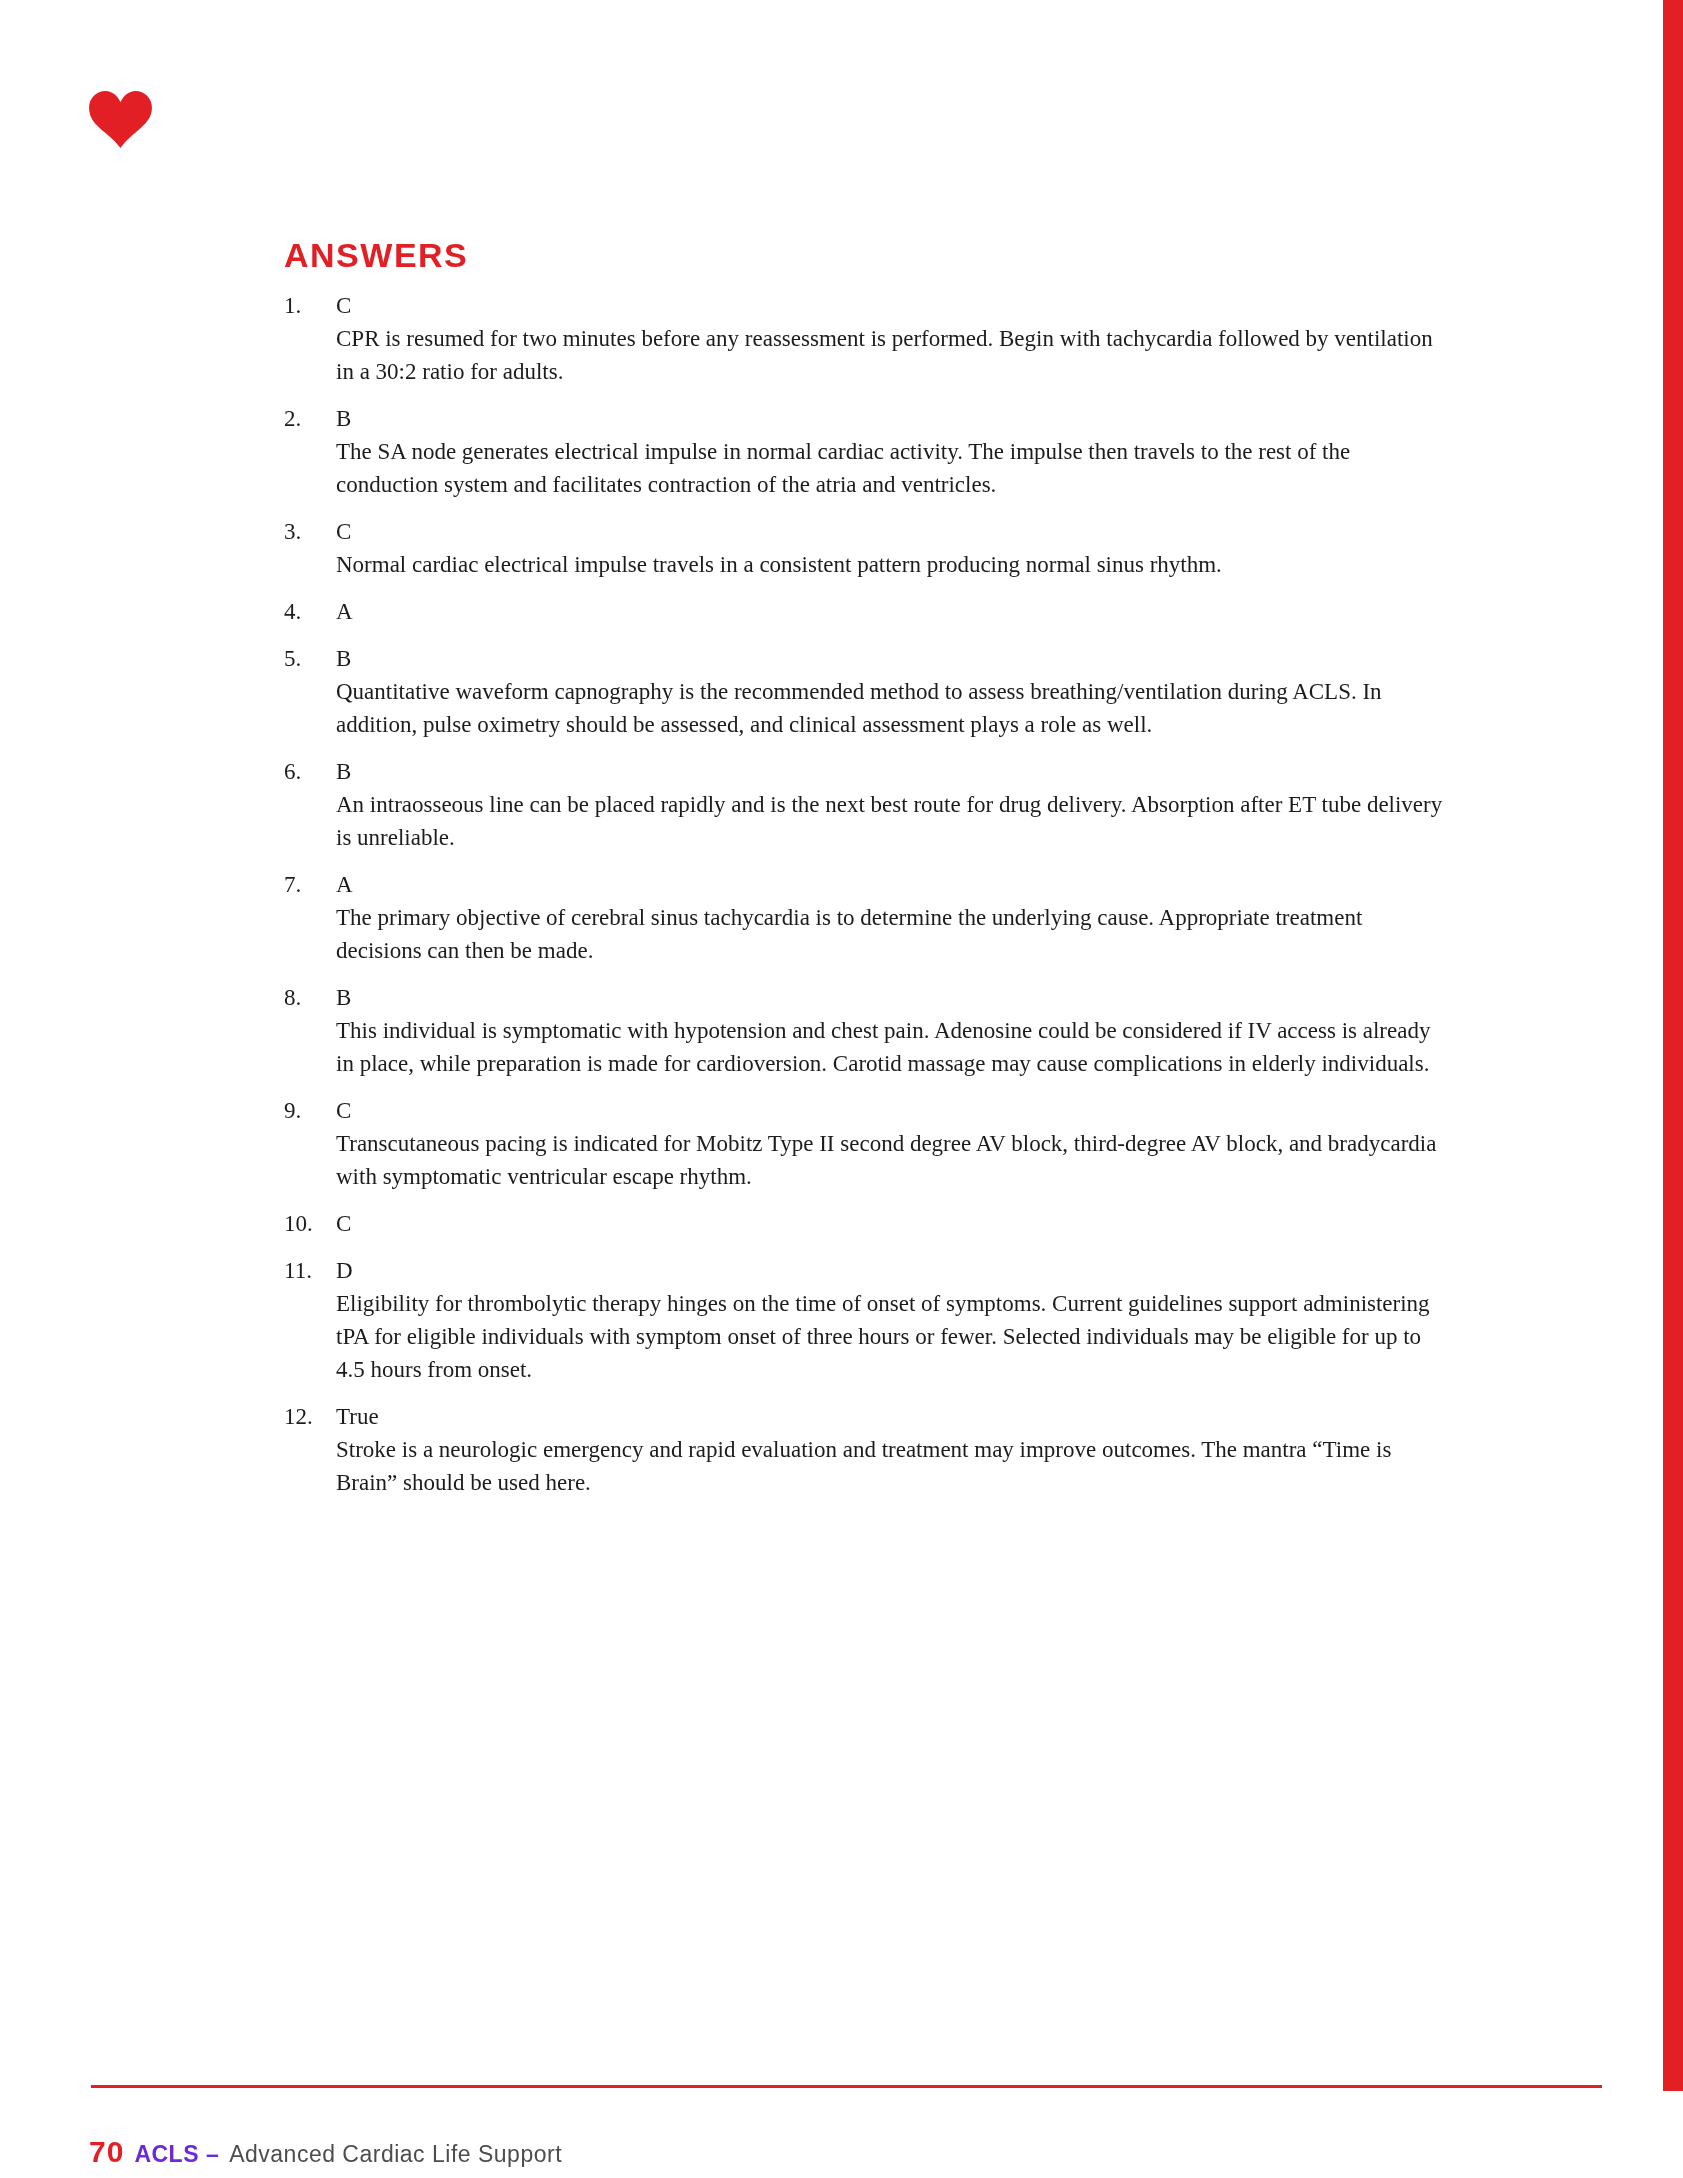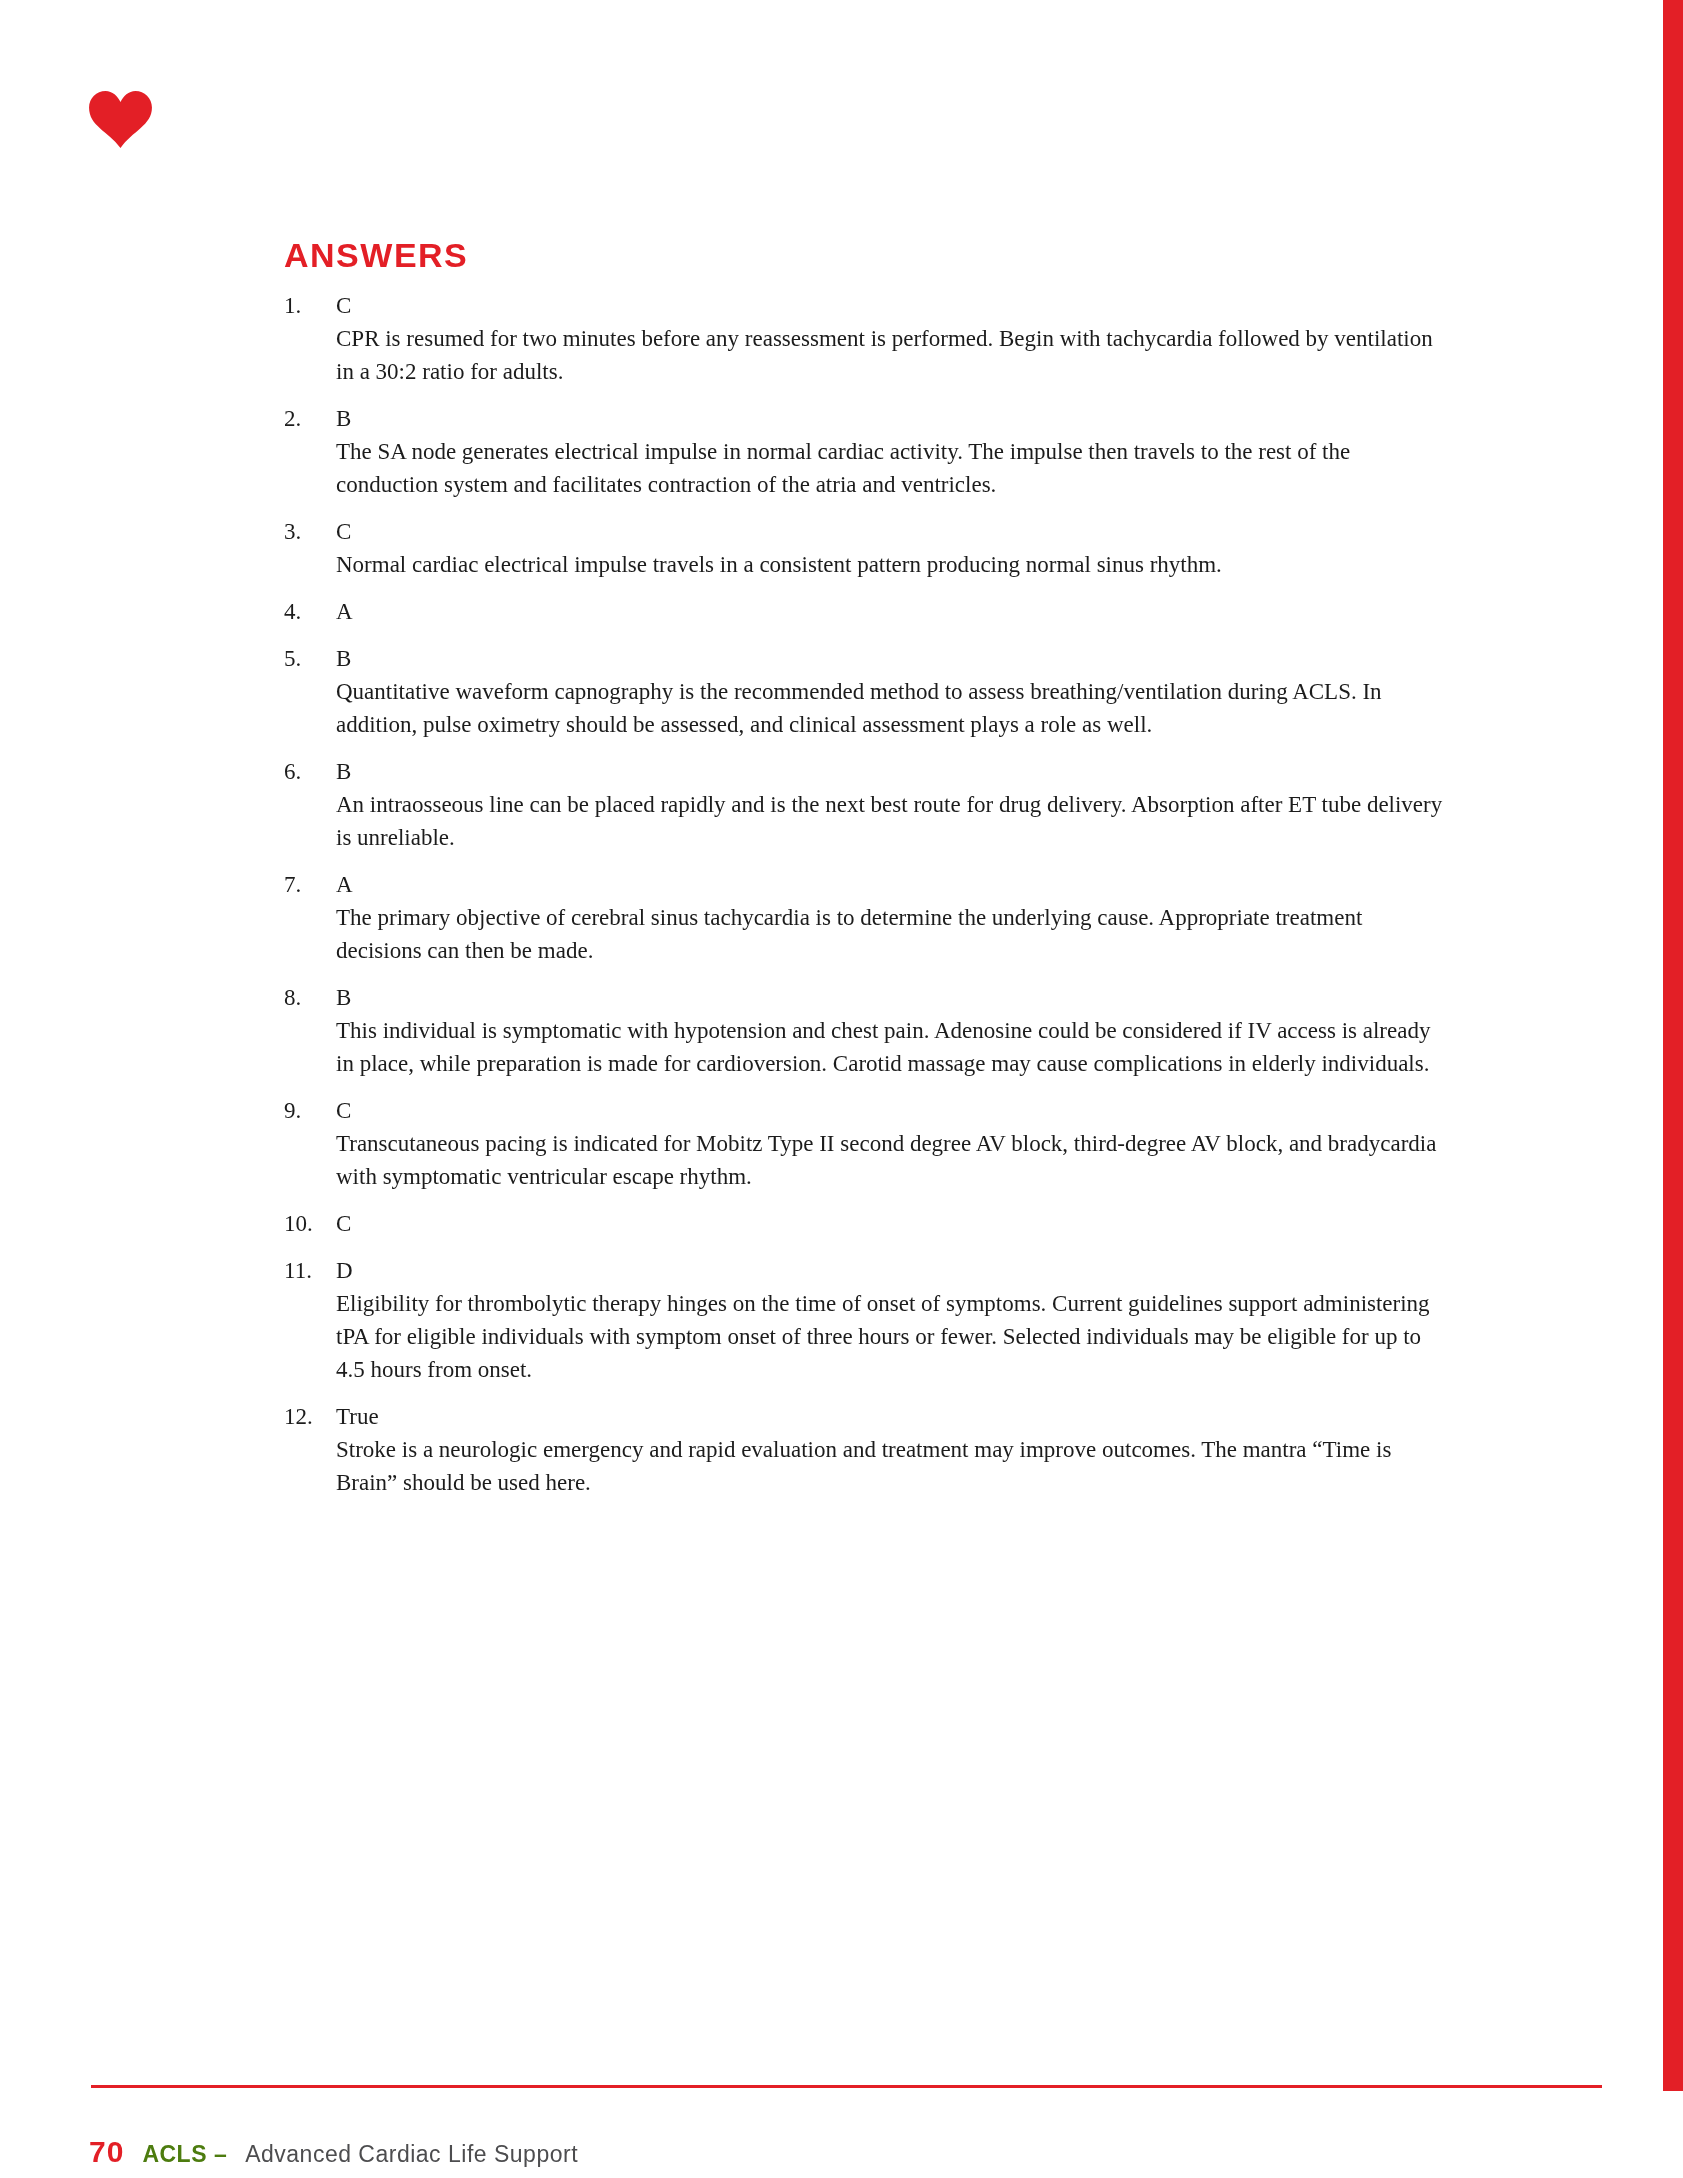--- a/index.html
+++ b/index.html
@@ -90,32 +90,32 @@
   }
   .footer-text {
     position: absolute;
     left: 89px;
     top: 2111px;
     font-family: "Liberation Sans", "DejaVu Sans", sans-serif;
     font-size: 23px;
     color: #4d4d4f;
     display: flex;
     align-items: baseline;
-    gap: 18px;
+    gap: 10px;
     letter-spacing: 0.5px;
   }
   .footer-text .pagenum {
     font-size: 30px;
     font-weight: 700;
     color: var(--accent);
     letter-spacing: 1px;
   }
   .footer-text .book-abbr {
     font-weight: 700;
-    color: #4d7c0f;
+    color: #6d28d9;
     margin-top: 30px;
   }
   .footer-text .book-title {
     font-weight: 400;
     color: #4d4d4f;
   }
 </style>
 </head>
 <body style="--accent: #e31f26;">
 

